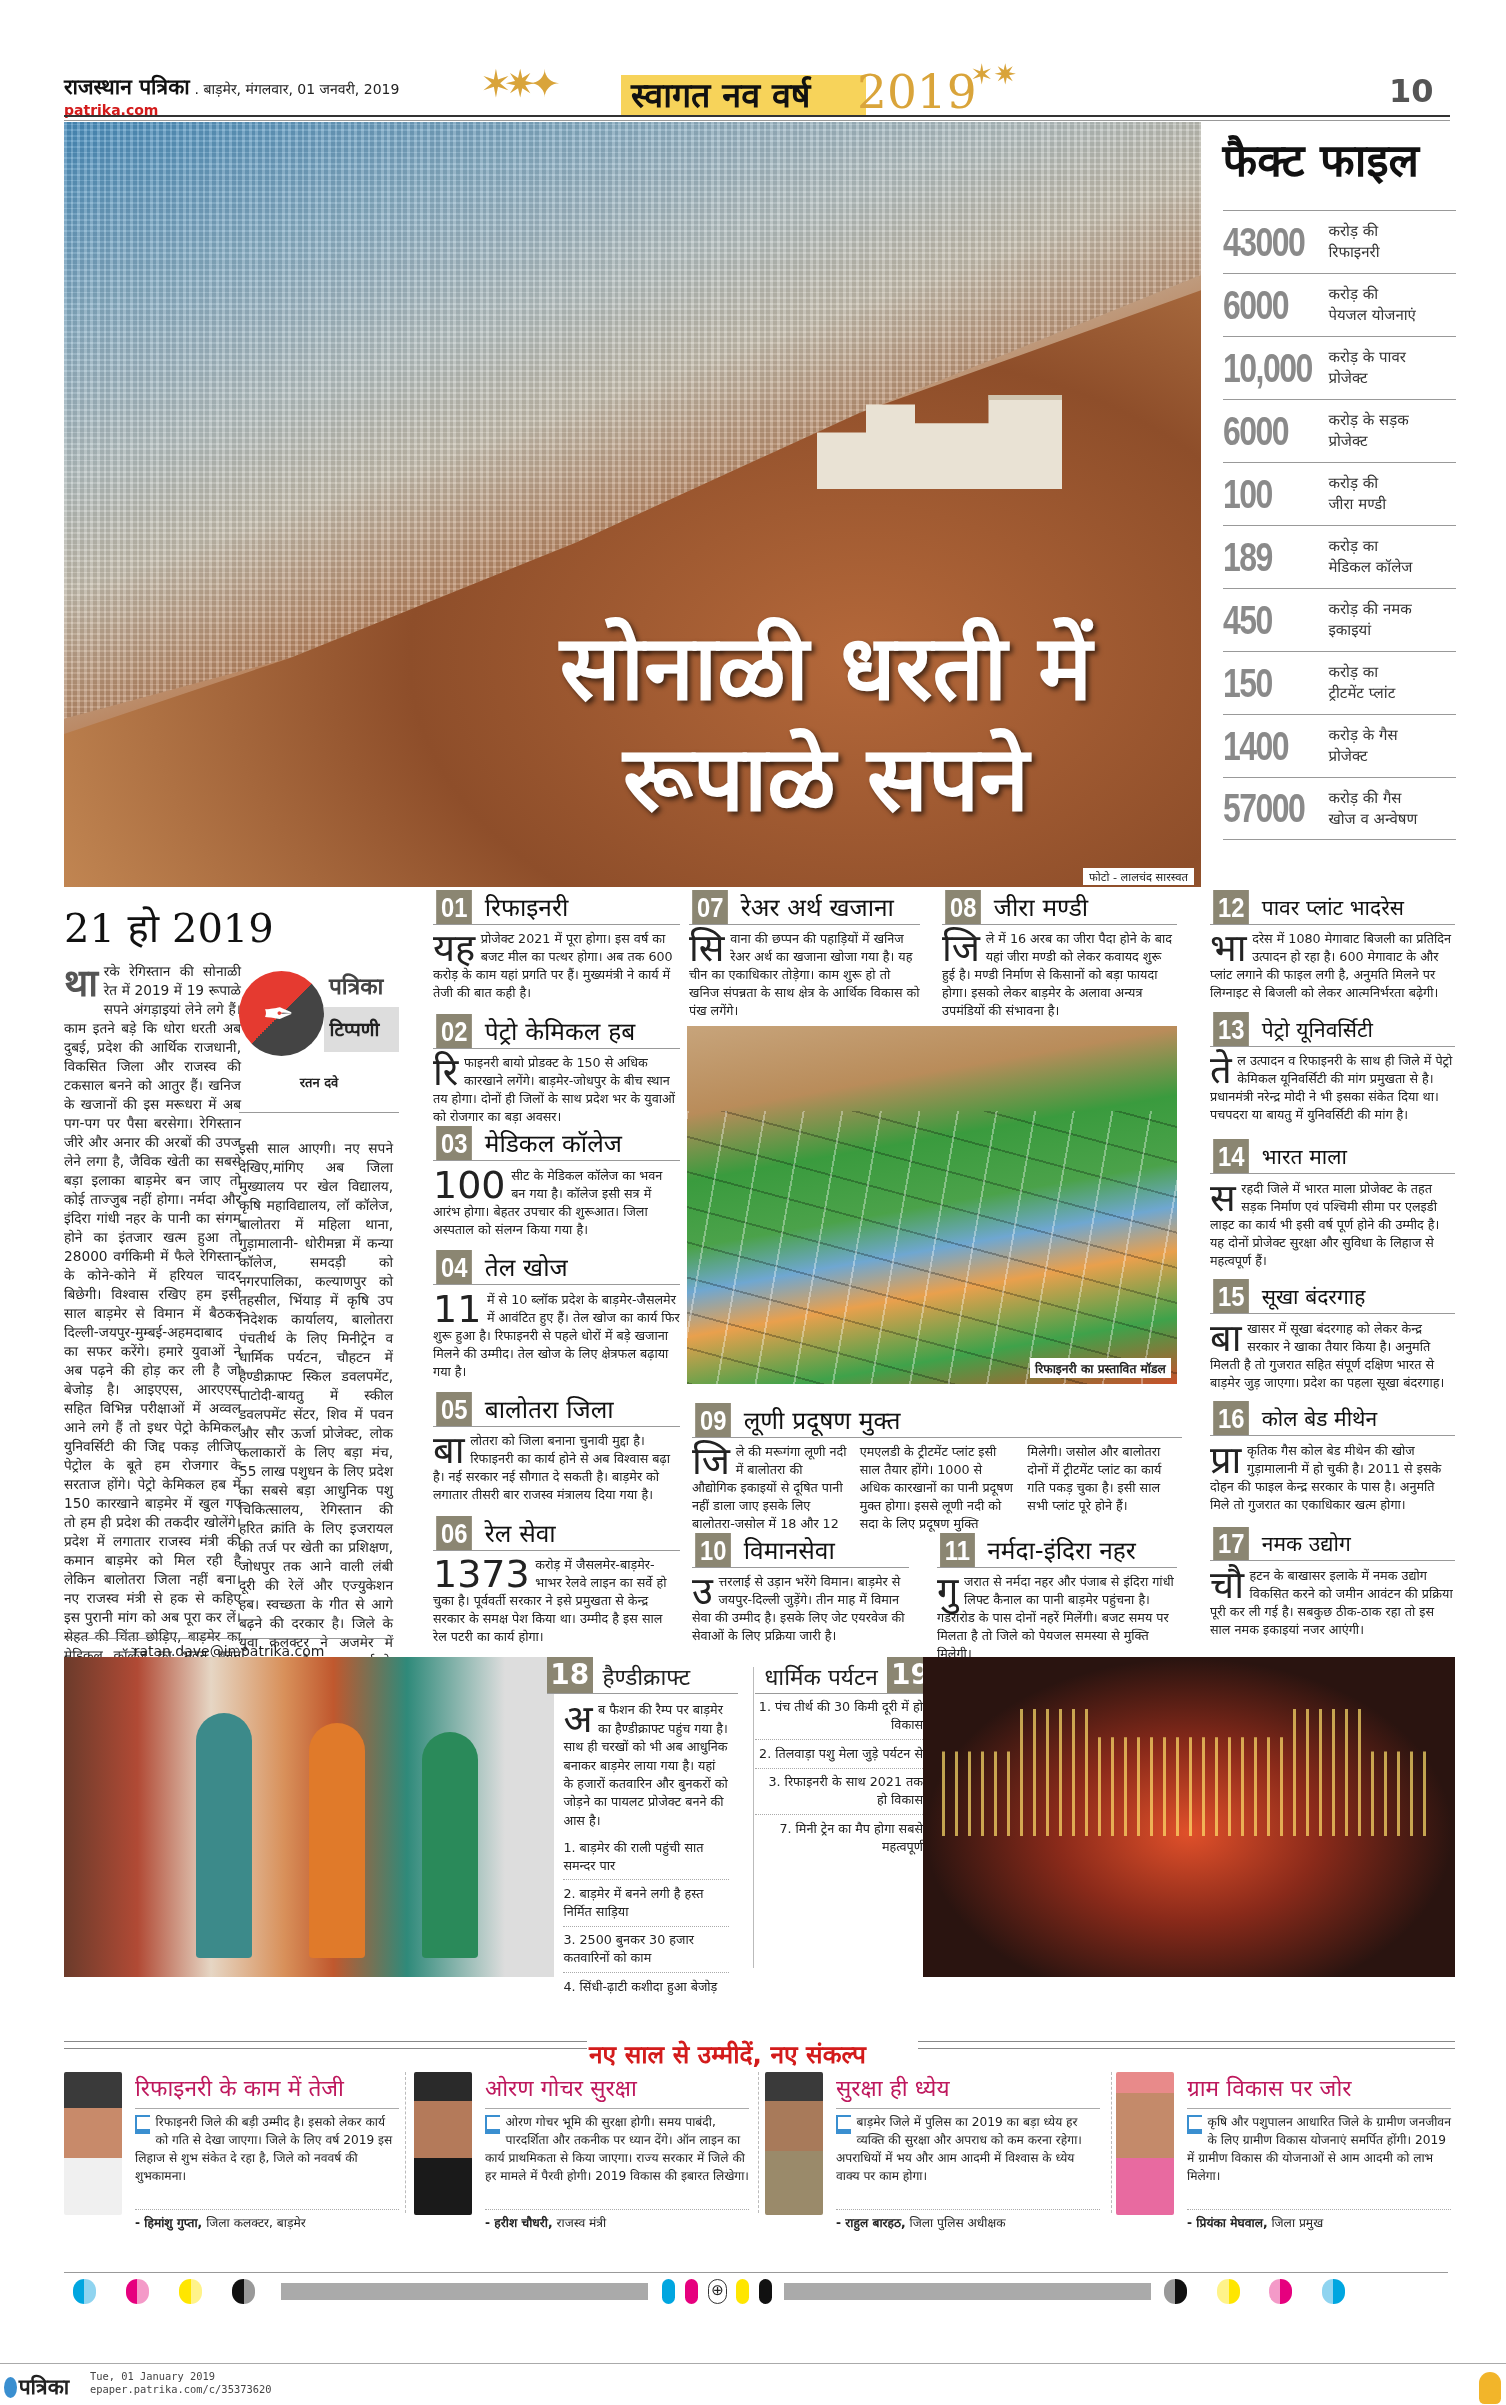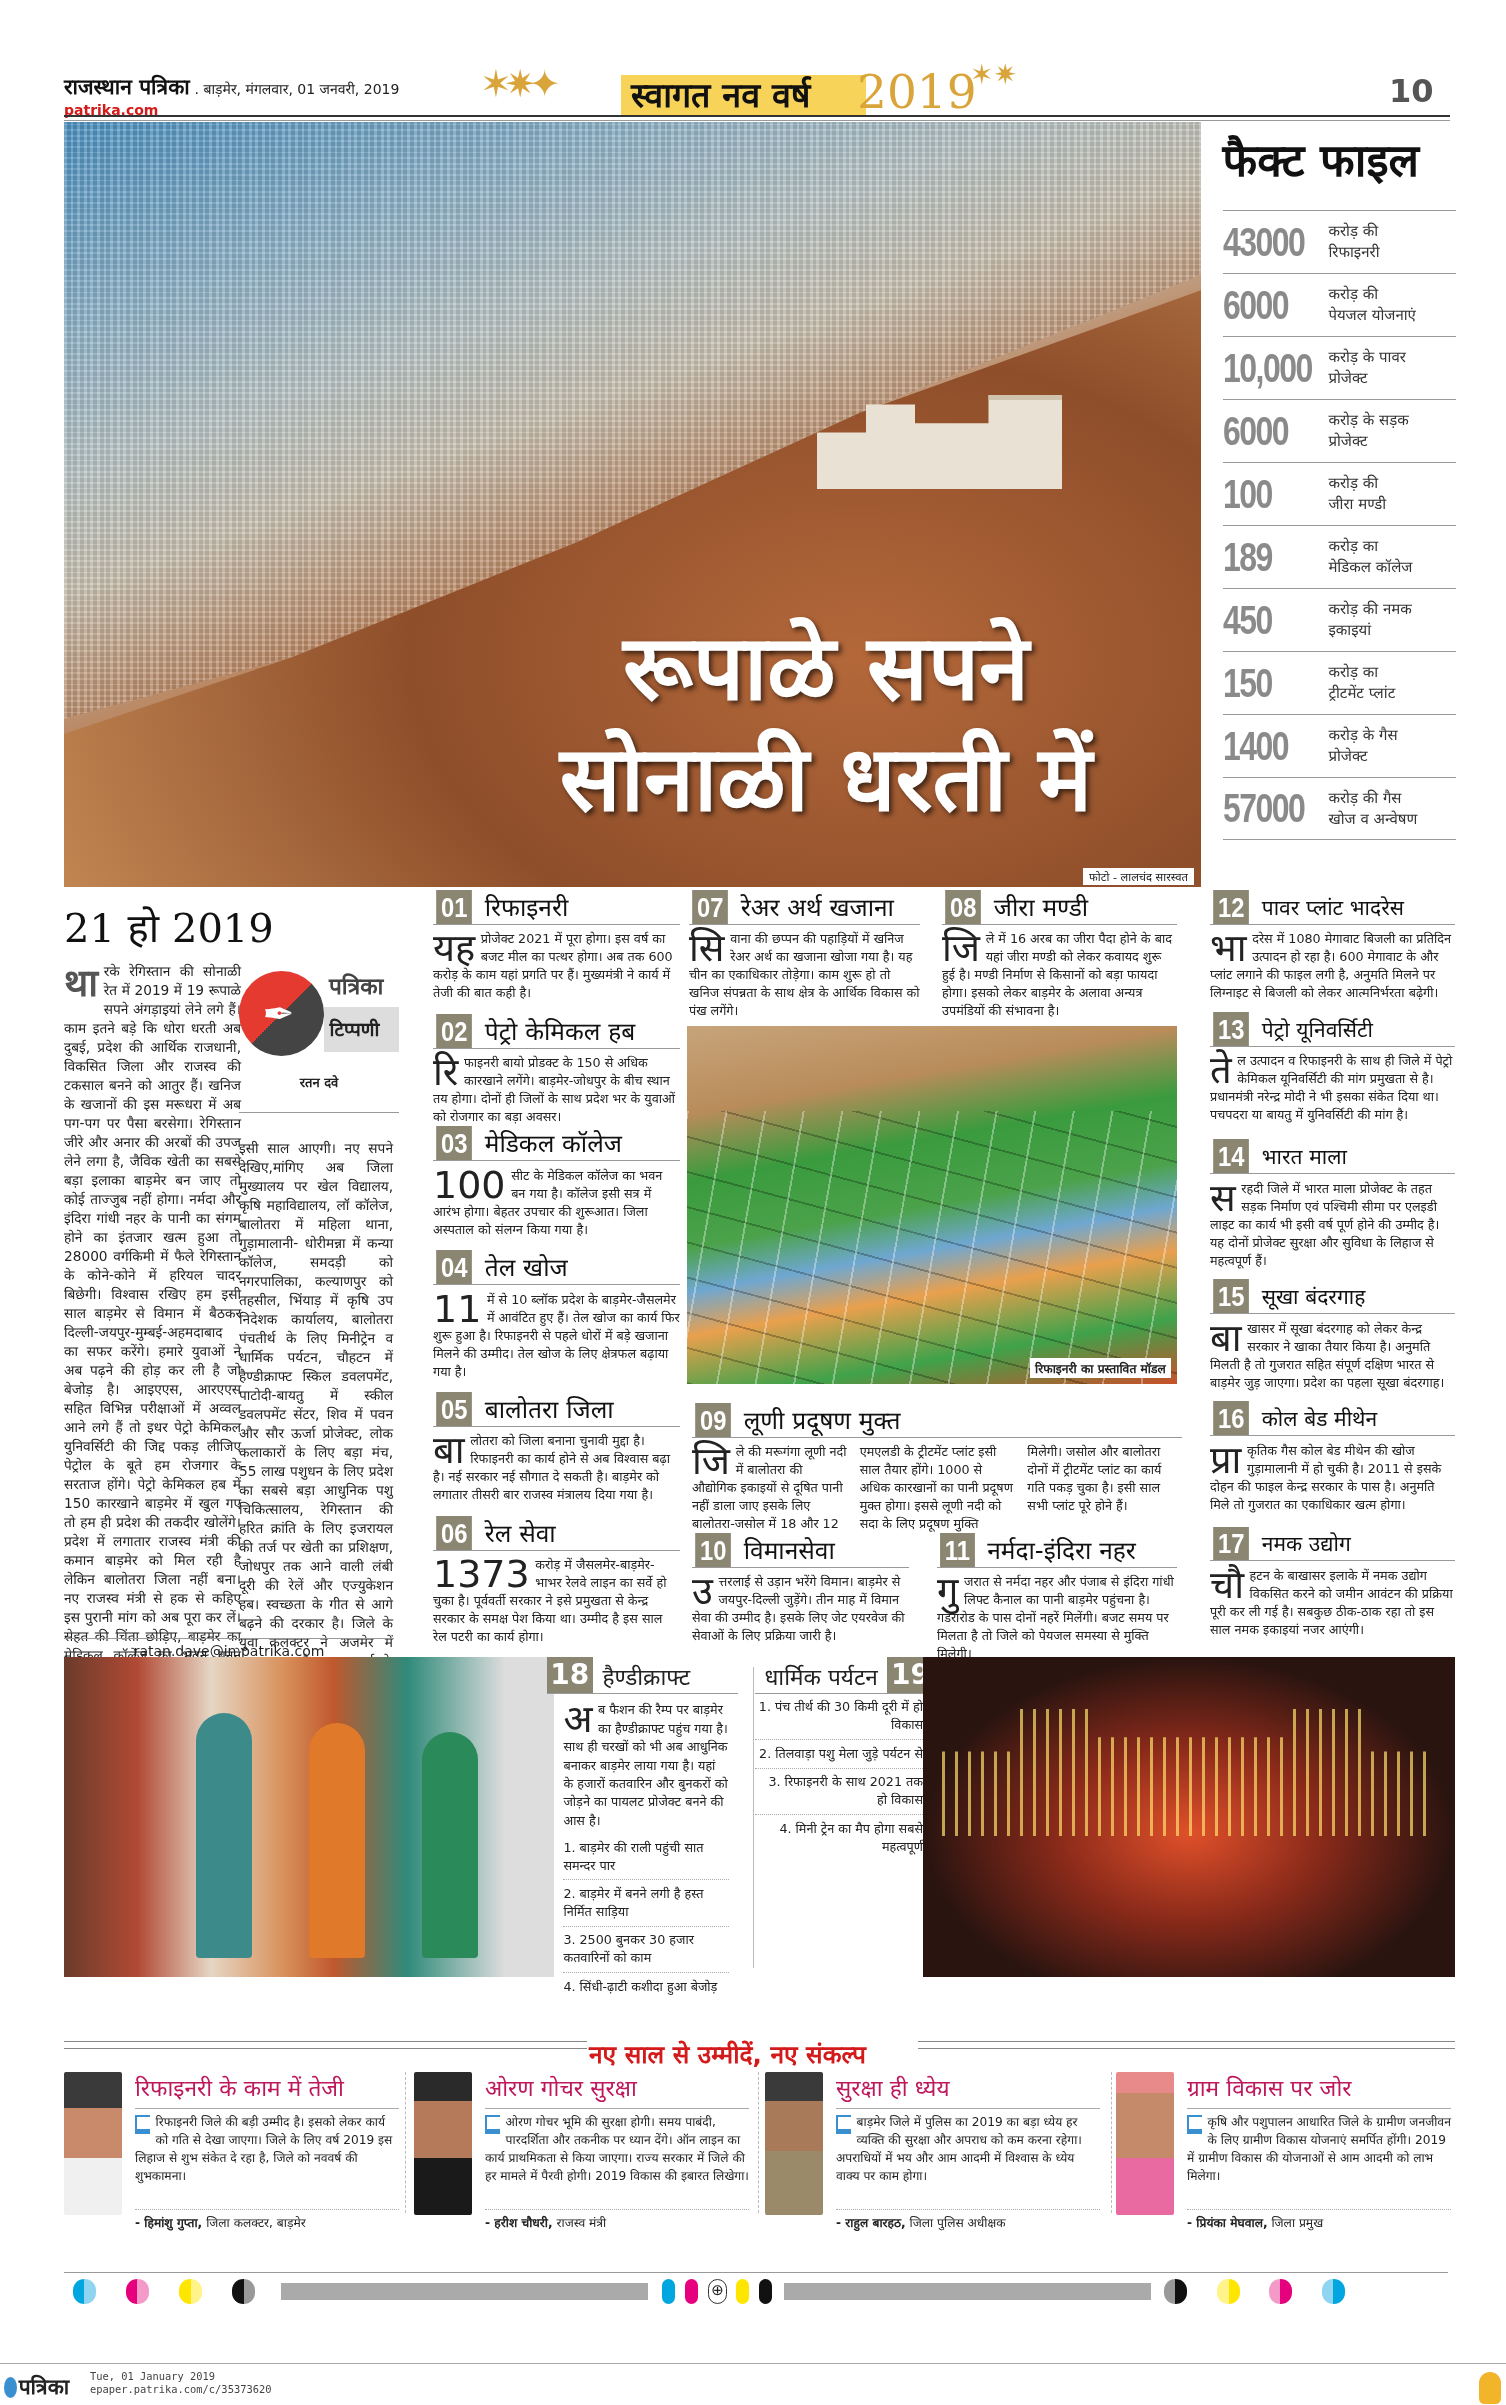--- a/index.html
+++ b/index.html
@@ -112,22 +112,22 @@
   <span class="stars2">✶✷</span>
 </div>
 <div class="abs page-no">10</div>
 <div class="abs rule" style="top:115px"></div>
 
 <div class="abs hero">
   <div class="city"></div>
   <div class="hill"></div>
   <div class="fort"></div>
   <div class="hero-headline">
+    <div>सोनाळी धरती में</div>
     <div>रूपाळे सपने</div>
-    <div>सोनाळी धरती में</div>
   </div>
   <span class="photo-credit">फोटो - लालचंद सारस्वत</span>
 </div>
 
 <div class="abs fact">
   <div class="fact-title">फैक्ट फाइल</div>
   <div class="fact-row">
       <div class="fact-num">43000</div>
       <div class="fact-lbl">
         <div>करोड़ की</div>
@@ -370,21 +370,21 @@
 <div class="abs vline" style="left:753px;top:1667px;height:301px"></div>
 <div class="abs" style="left:755px;top:1657px;width:168px;text-align:right">
   <div class="feat-hd" style="justify-content:flex-start;border-bottom:1.9px solid #999;margin-right:-17px">
       <span class="ttl">धार्मिक पर्यटन</span>
       <span class="num">19</span>
     </div>
   <div class="feat-list">
     <div style="border-top:none">1. पंच तीर्थ की 30 किमी दूरी में हो विकास</div>
     <div>2. तिलवाड़ा पशु मेला जुड़े पर्यटन से</div>
     <div>3. रिफाइनरी के साथ 2021 तक हो विकास</div>
-    <div>4. मिनी ट्रेन का मैप होगा सबसे महत्वपूर्ण</div>
+    <div>7. मिनी ट्रेन का मैप होगा सबसे महत्वपूर्ण</div>
   </div>
 </div>
 <div class="abs temple-photo">
   <div class="lights"></div>
 </div>
 
 <div class="sec-rule" style="left:64px;top:2041px;width:523px"></div>
 <div class="abs sec-title">नए साल से उम्मीदें, नए संकल्प</div>
 <div class="sec-rule" style="left:918px;top:2041px;width:537px"></div>
 

